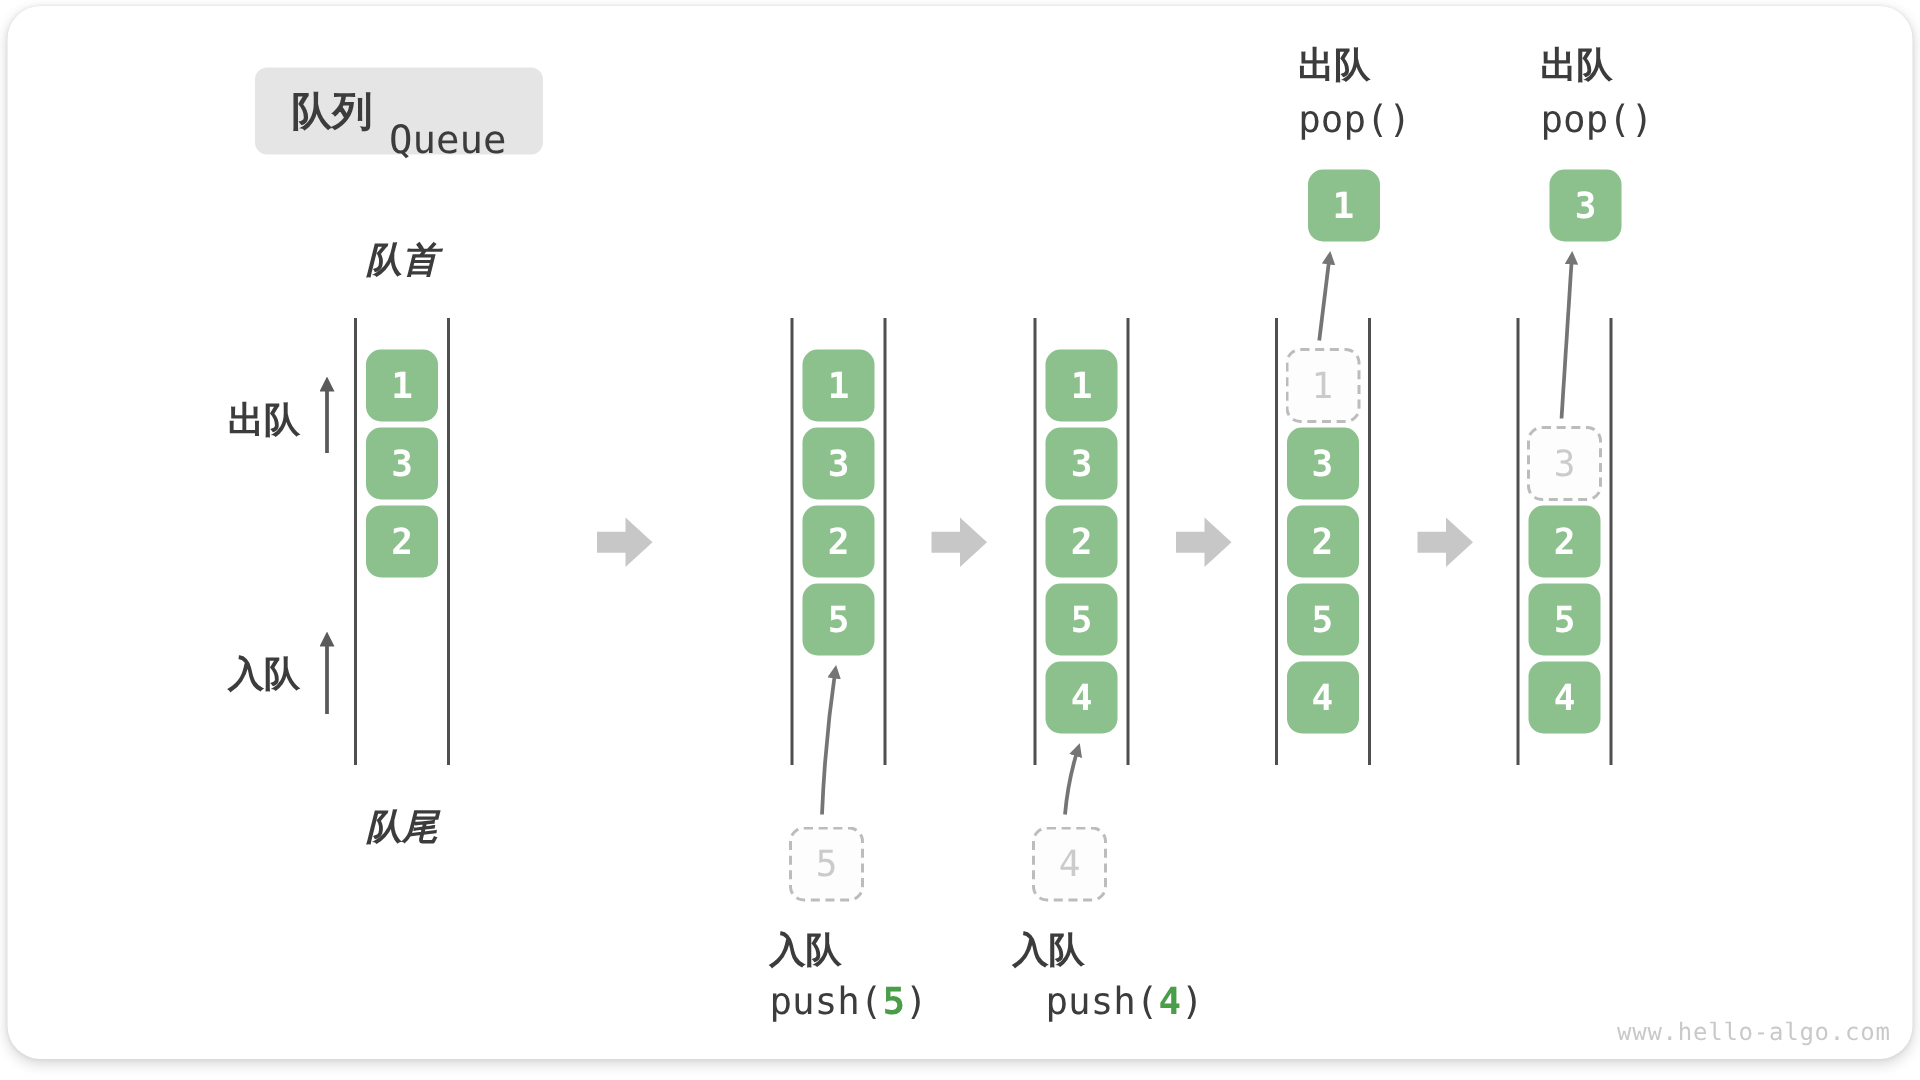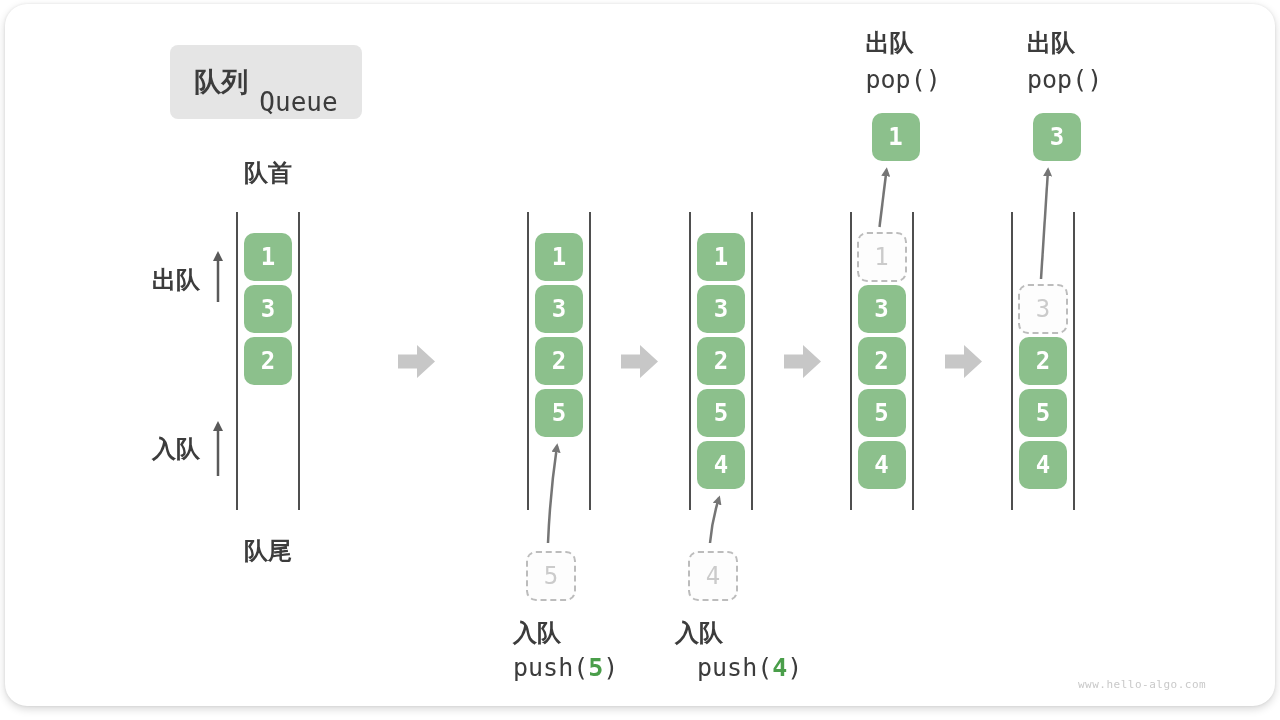--- a/index.html
+++ b/index.html
@@ -8,52 +8,52 @@
     background:#ffffff;
     font-family:"Liberation Sans",sans-serif;
     overflow:hidden;
   }
   .card{
     position:absolute;left:5px;top:4px;width:1270px;height:702px;
     background:#ffffff;border-radius:22px;
     box-shadow:0 3px 9px rgba(0,0,0,0.16), 0 0 3px rgba(0,0,0,0.08);
   }
   .title-badge{
-    position:absolute;left:170px;top:45px;width:192px;height:74px;
+    position:absolute;left:170px;top:45px;width:192px;height:58px;
     background:#e5e5e5;border-radius:8px;
     display:flex;align-items:center;justify-content:center;gap:11px;
     color:#3c3c3c;
   }
   .title-zh{font-size:27px;font-weight:bold;}
   .title-en{font-size:26px;font-family:"DejaVu Sans Mono",monospace;margin-top:40px;}
   .side-label{
     position:absolute;color:#3c3c3c;font-size:24px;font-weight:bold;white-space:nowrap;
   }
-  .centered{transform:translateX(-50%);}
+  .centered{transform:translateX(-50%);font-style:italic;}
   .vline{position:absolute;top:212px;height:298px;width:2px;background:#4f4f4f;}
   .qbox{
     position:absolute;width:48px;height:48px;border-radius:10px;
     display:flex;align-items:center;justify-content:center;
     font-family:"DejaVu Sans Mono",monospace;font-size:24px;font-weight:bold;
   }
   .qbox.solid{background:#8cc08c;color:#ffffff;}
   .qbox.dashed{
     box-sizing:border-box;width:50px;height:50px;
     background:#fdfdfd;border:2px dashed #bcbcbc;color:#cbcbcb;font-weight:normal;
   }
   .op-label{position:absolute;color:#3c3c3c;font-size:24px;font-weight:bold;white-space:nowrap;}
   .op-code{
     position:absolute;color:#3c3c3c;font-size:25px;white-space:nowrap;
     font-family:"DejaVu Sans Mono",monospace;
   }
   .op-code .green{color:#4a9e4a;font-weight:bold;}
   #arrow-layer{position:absolute;left:0;top:0;pointer-events:none;}
   .watermark{
     position:absolute;left:1078px;top:678px;
-    font-family:"DejaVu Sans Mono",monospace;font-size:11px;color:#c9c9c9;
+    font-family:"DejaVu Sans Mono",monospace;font-size:16px;color:#c9c9c9;
     letter-spacing:0.5px;
   }
 </style>
 </head>
 <body>
 
 <div class="card"></div>
 
 <div class="title-badge">
   <span class="title-zh">队列</span>

